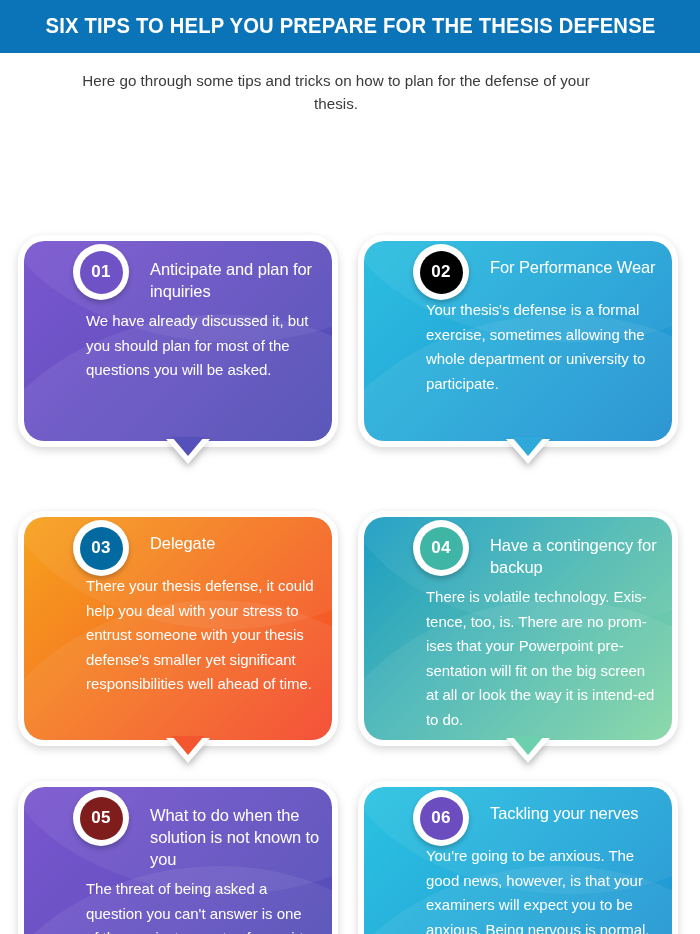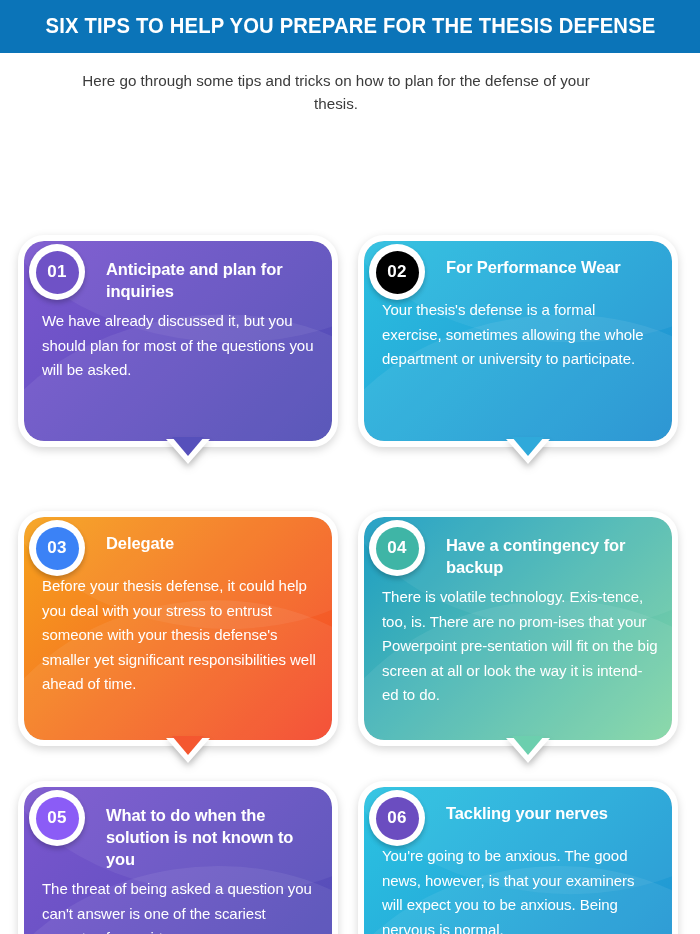--- a/index.html
+++ b/index.html
@@ -141,20 +141,21 @@
     border-right: 16px solid transparent;
     border-top: 19px solid var(--tailcolor, #4b49b6);
   }
 
   
   .card-body {
     position: relative;
     z-index: 2;
     height: 100%;
     padding: 14px 16px 10px 16px;
+    margin-left: 44px;
   }
 
   .badge {
     position: absolute;
     left: 11px;
     top: 9px;
     width: 56px;
     height: 56px;
     border-radius: 50%;
     background: #ffffff;
@@ -175,21 +176,21 @@
     font-size: 17px;
     font-weight: bold;
     letter-spacing: 0.3px;
     font-family: "Liberation Sans", sans-serif;
   }
 
   .card-title {
     margin-left: 72px;
     color: #ffffff;
     font-size: 16.5px;
-    font-weight: bold;
+    font-weight: normal;
     line-height: 22px;
     letter-spacing: -0.1px;
     padding-top: 9px;
     min-height: 42px;
   }
 
   .card-text {
     margin-top: 7px;
     color: #ffffff;
     font-size: 15px;
@@ -264,24 +265,24 @@
           <div class="swoosh2"></div>
           <div class="swoosh"></div>
         </div>
       </div>
       <div class="tail" id="tail2" style="--tailcolor: #f45730;">
         <div class="tail-white"></div>
         <div class="tail-color"></div>
       </div>
       <div class="card-body">
         <div class="badge">
-          <div class="badge-inner" id="badge2" style="background: #3b82f6;">03</div>
+          <div class="badge-inner" id="badge2" style="background: #0369a1;">03</div>
         </div>
         <div class="card-title t-compact">Delegate</div>
-        <div class="card-text">Before your thesis defense, it could help you deal with your stress to entrust someone with your thesis defense's smaller yet significant responsibilities well ahead of time.</div>
+        <div class="card-text">There your thesis defense, it could help you deal with your stress to entrust someone with your thesis defense's smaller yet significant responsibilities well ahead of time.</div>
       </div>
     </div>
   </div>
 
   <div class="card-wrap pos-4">
     <div class="card">
       <div class="bubble">
         <div class="bubble-fill" id="fill3" style="background: linear-gradient(135deg, rgb(27, 157, 196) 0%, rgb(132, 214, 164) 100%);">
           <div class="swoosh2"></div>
           <div class="swoosh"></div>
@@ -305,21 +306,21 @@
     <div class="card">
       <div class="bubble">
         <div class="bubble-fill" id="fill4" style="background: linear-gradient(135deg, rgb(123, 86, 207) 0%, rgb(78, 76, 180) 100%);">
           <div class="swoosh2"></div>
           <div class="swoosh"></div>
         </div>
       </div>
 
       <div class="card-body">
         <div class="badge">
-          <div class="badge-inner" id="badge4" style="background: #8b5cf6;">05</div>
+          <div class="badge-inner" id="badge4" style="background: #7f1d1d;">05</div>
         </div>
         <div class="card-title">What to do when the solution is not known to you</div>
         <div class="card-text">The threat of being asked a question you can't answer is one of the scariest aspects of securi-ty.</div>
       </div>
     </div>
   </div>
 
   <div class="card-wrap pos-6">
     <div class="card">
       <div class="bubble">

